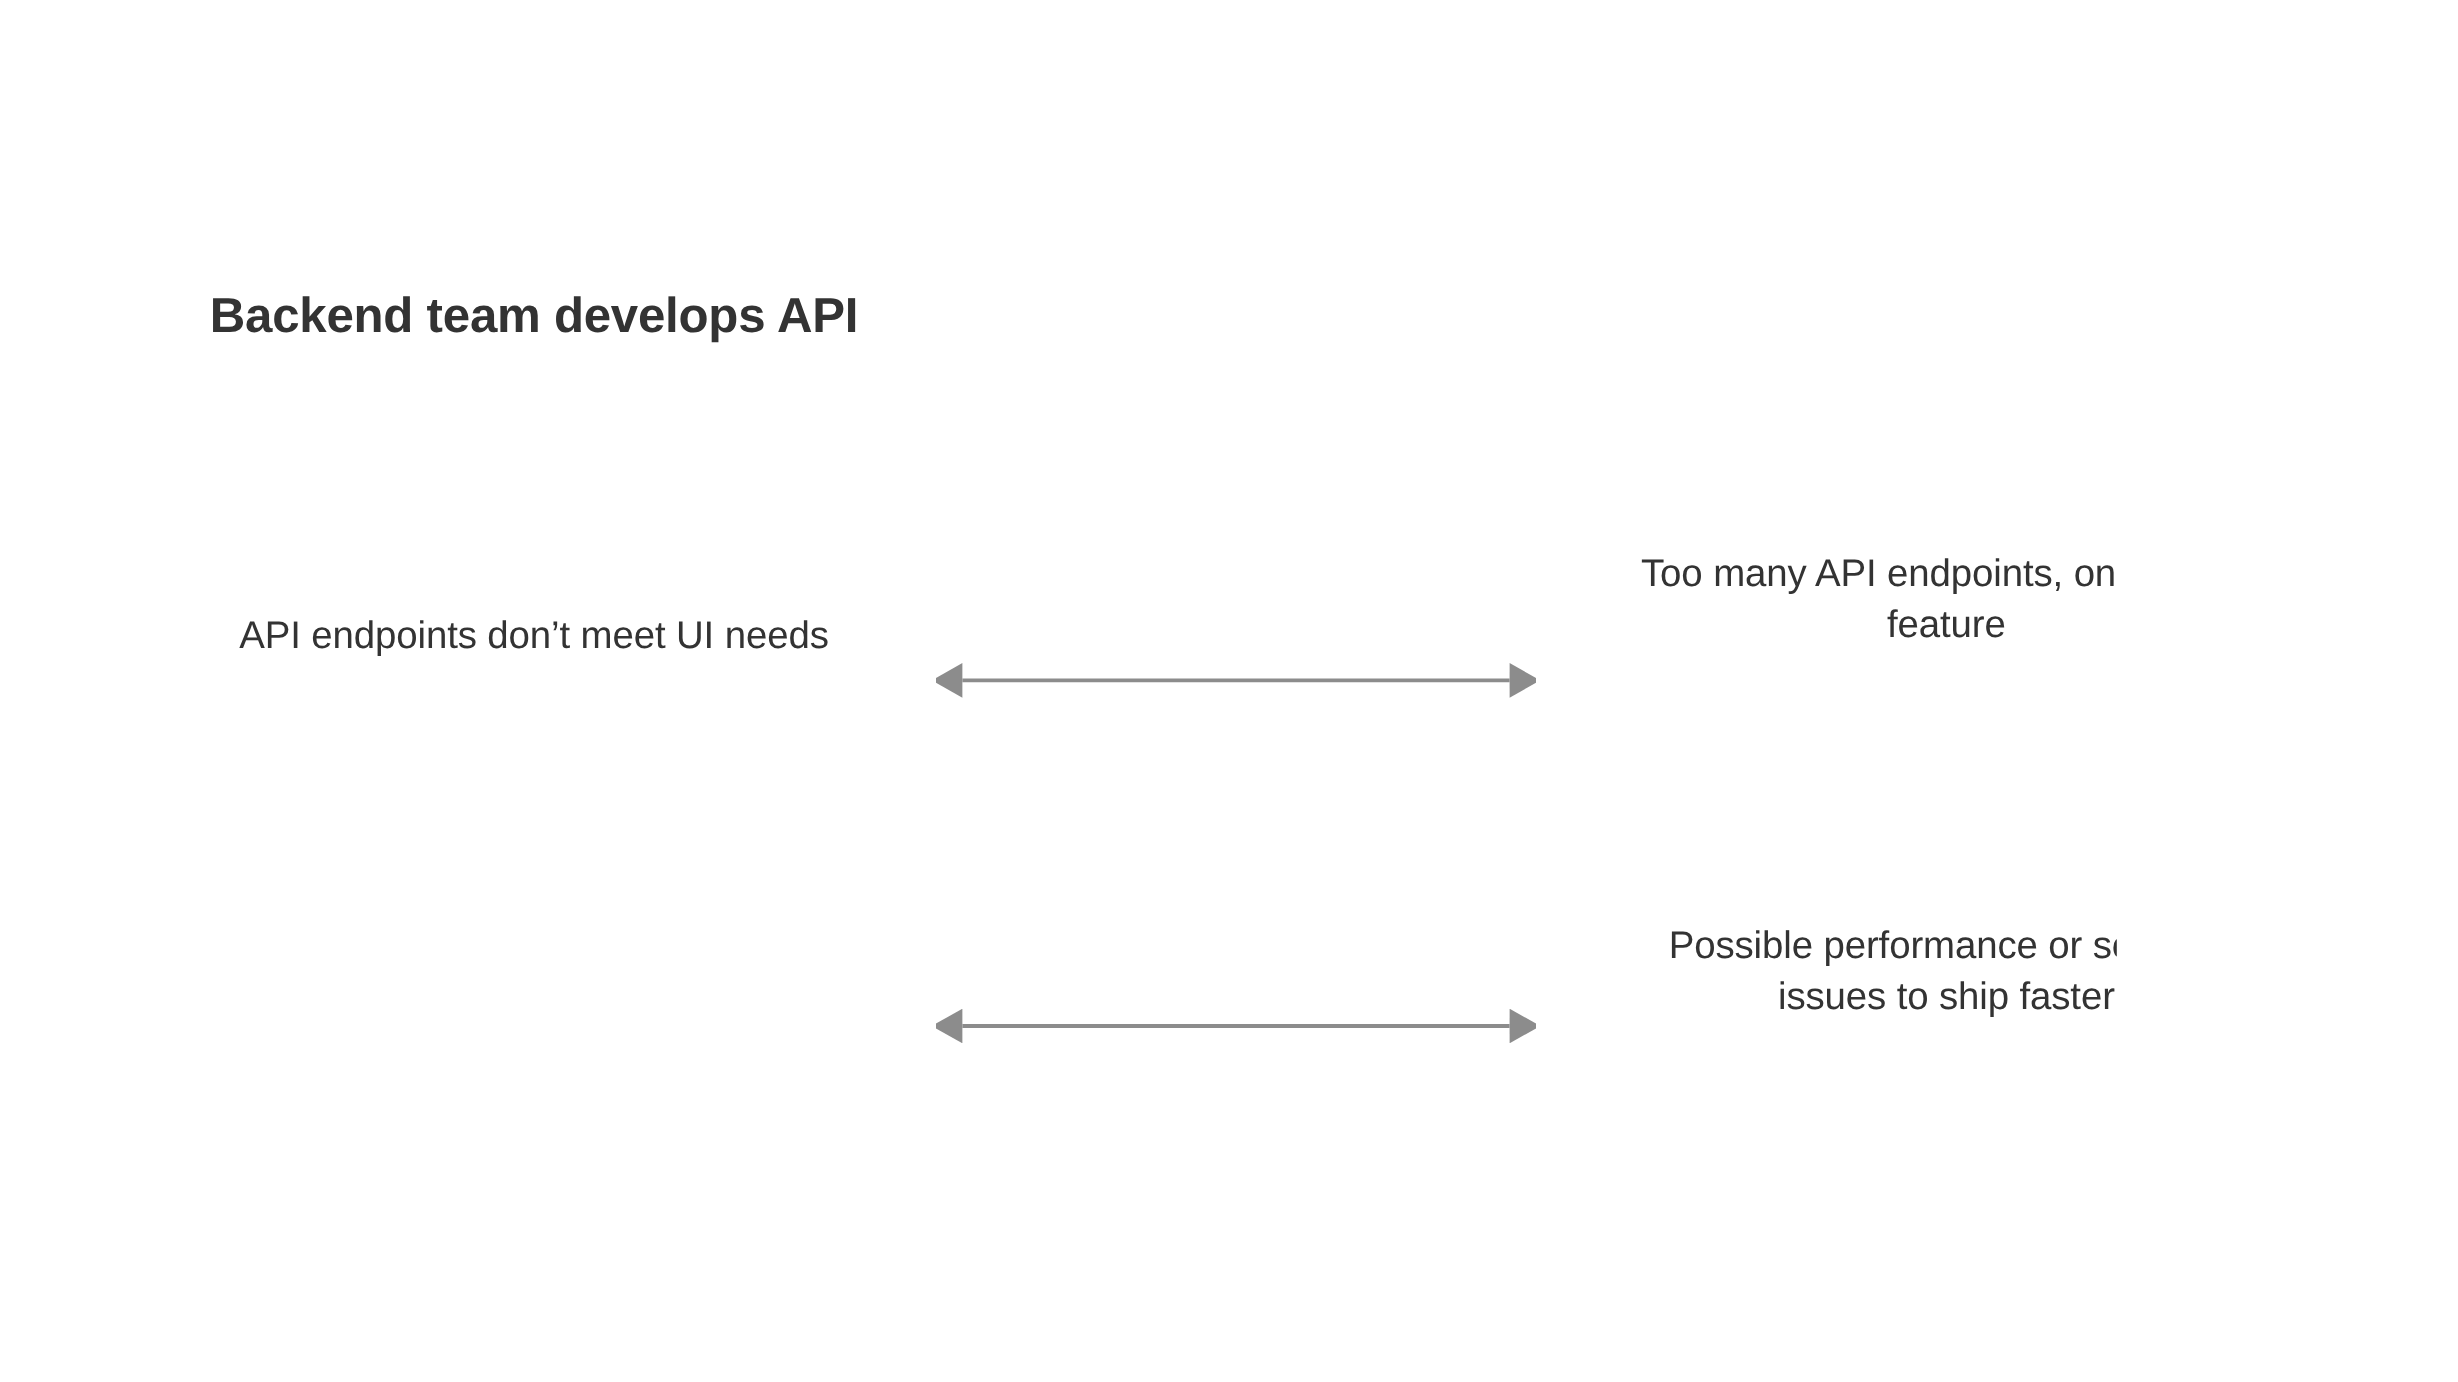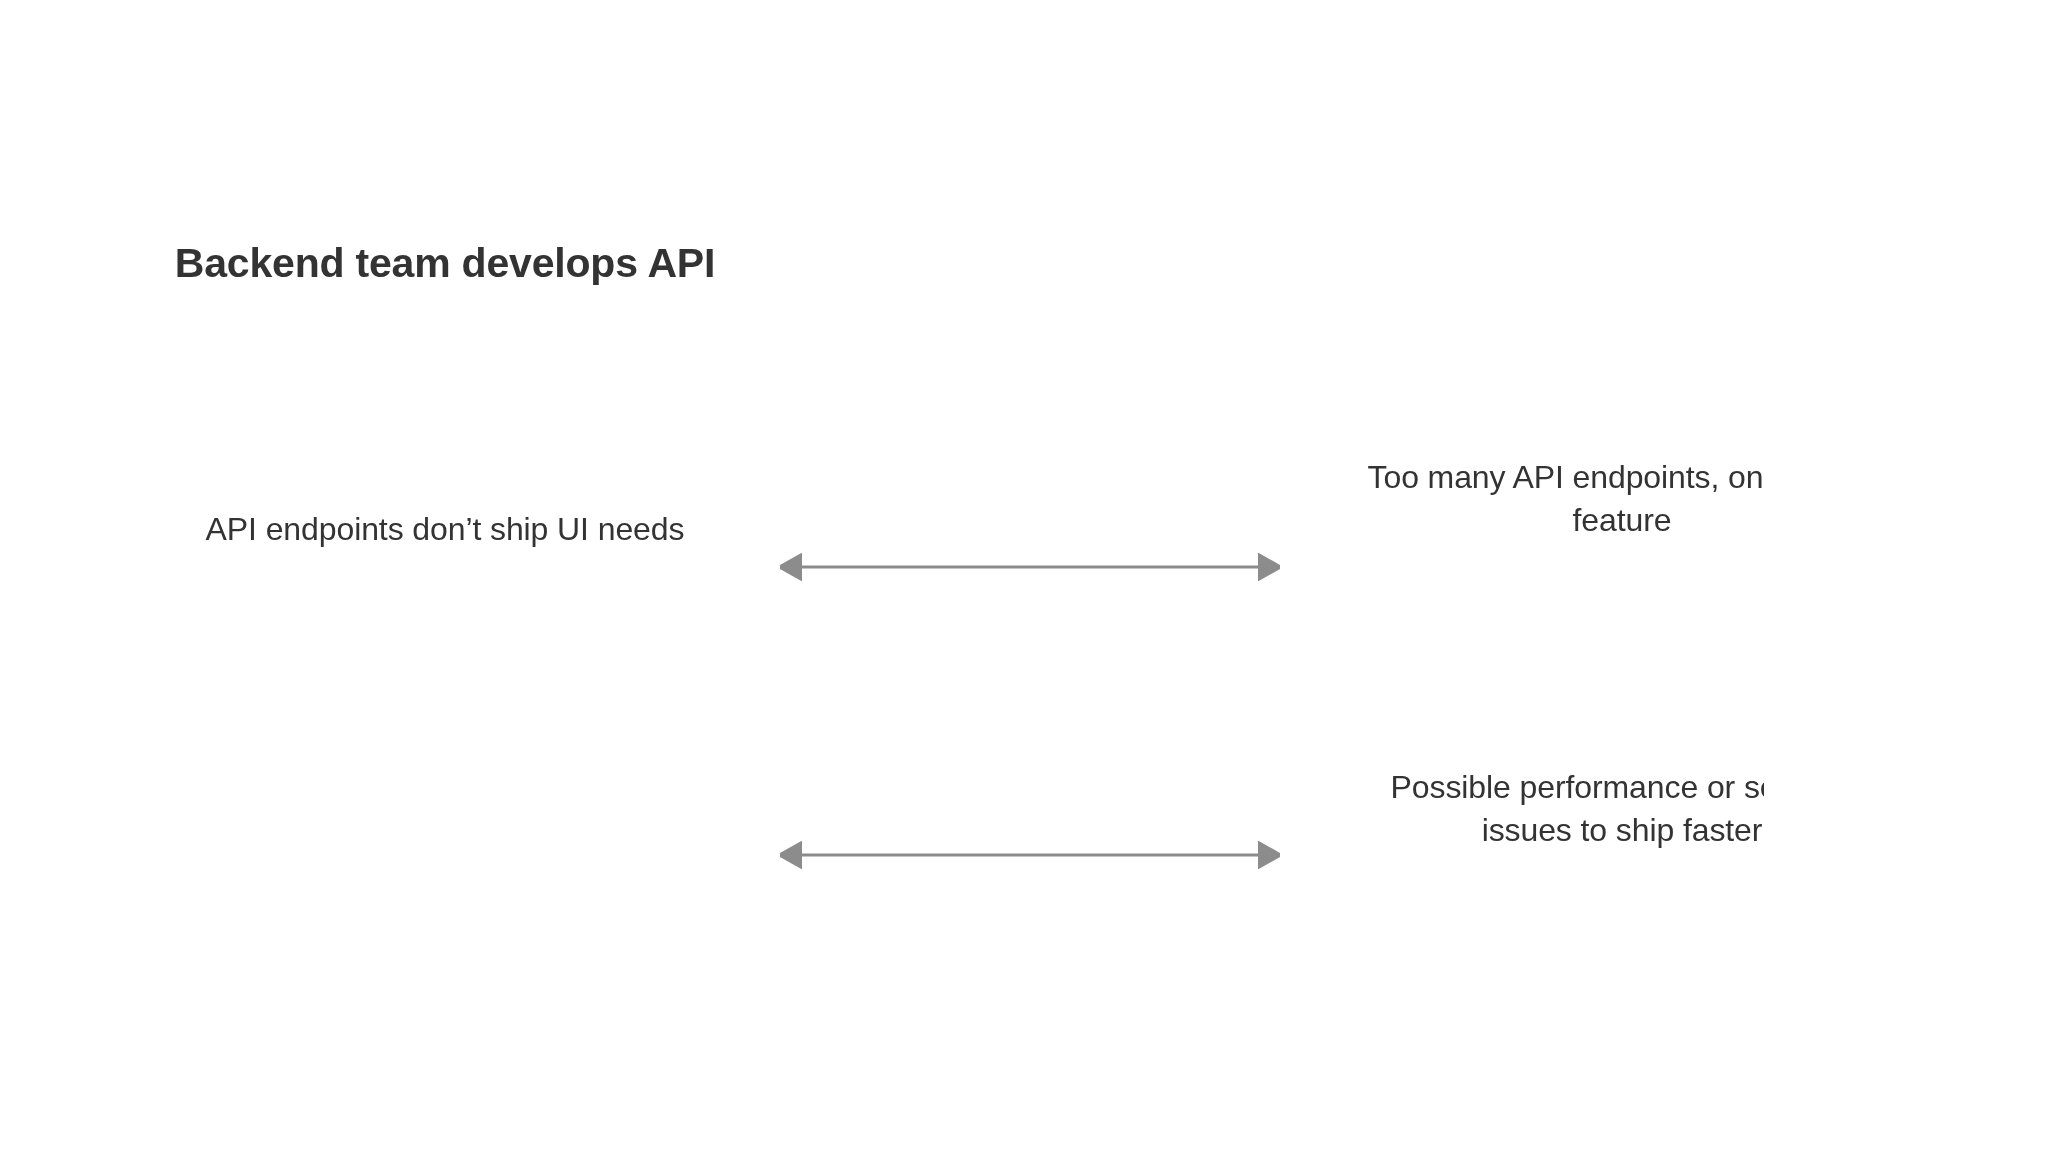--- a/index.html
+++ b/index.html
@@ -60,21 +60,21 @@
   .connector svg { display: block; width: 500px; height: 40px; }
 </style>
 </head>
 <body>
 
 <div id="canvas">
 
   <div class="col-heading" id="heading-left">Backend team develops API</div>
 
 
-  <div class="pain-text" id="row1-left">API endpoints don’t ship UI needs</div>
+  <div class="pain-text" id="row1-left">API endpoints don’t meet UI needs</div>
 
   <div class="connector" id="connector-1">
     <svg viewBox="0 0 500 40" xmlns="http://www.w3.org/2000/svg">
       <defs>
         <marker id="head-start-1" markerWidth="9" markerHeight="9" refX="8" refY="4.5" orient="auto" markerUnits="strokeWidth">
           <path d="M8,0 L8,9 L0,4.5 z" fill="#8c8c8c"></path>
         </marker>
         <marker id="head-end-1" markerWidth="9" markerHeight="9" refX="1" refY="4.5" orient="auto" markerUnits="strokeWidth">
           <path d="M1,0 L1,9 L9,4.5 z" fill="#8c8c8c"></path>
         </marker>

